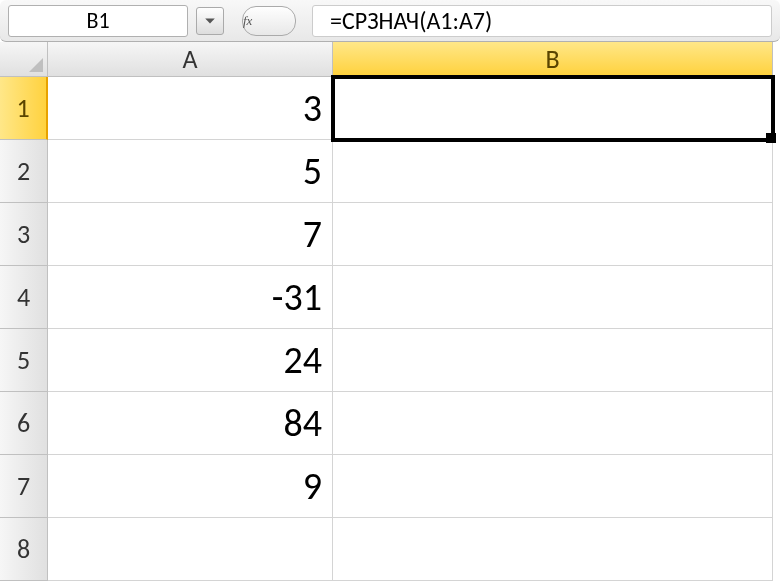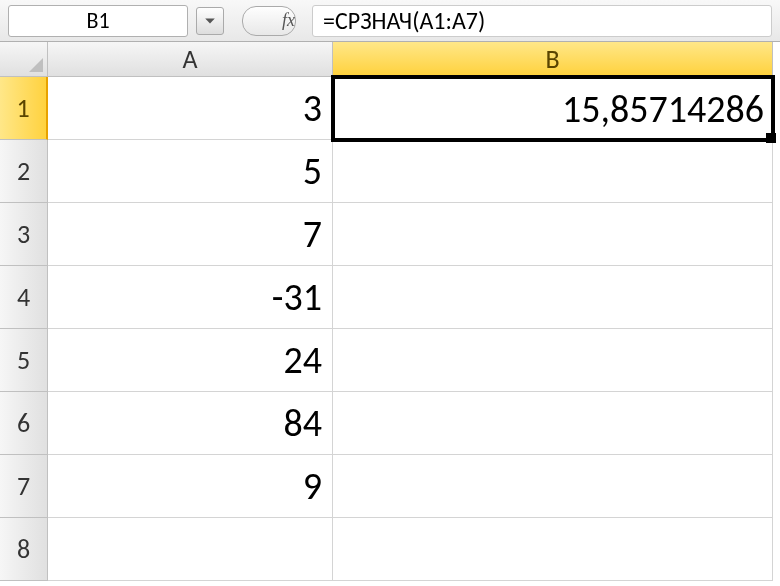--- a/index.html
+++ b/index.html
@@ -11,20 +11,21 @@
       overflow: hidden;
     }
     .formula-bar {
       display: flex;
       align-items: center;
       height: 42px;
       background: linear-gradient(#f8f8f8, #e8e8e8);
       border-bottom: 1px solid #b0b0b0;
       padding: 4px 8px;
       gap: 0;
+      border-radius: 6px;
     }
     .name-box {
       width: 180px;
       height: 32px;
       background: #fff;
       border: 1px solid #b0b0b0;
       border-radius: 3px;
       display: flex;
       align-items: center;
       justify-content: center;
@@ -45,36 +46,36 @@
     }
     .name-dropdown svg { width: 12px; height: 12px; }
     .fx-btn {
       width: 54px;
       height: 30px;
       border: 1px solid #aaa;
       border-radius: 14px;
       background: linear-gradient(#fefefe, #e8e8e8);
       display: flex;
       align-items: center;
-      justify-content: flex-end;
+      justify-content: flex-start;
       font-style: italic;
       font-family: "Times New Roman", serif;
-      font-size: 18px;
+      font-size: 13px;
       margin-right: 16px;
       color: #555;
     }
     .formula-input {
       flex: 1;
       height: 32px;
       background: #fff;
       border: 1px solid #ccc;
       border-radius: 3px;
       display: flex;
       align-items: center;
-      padding: 0 10px;
+      padding: 0 17px;
       font-size: 24px;
       font-family: Calibri, Arial, sans-serif;
     }
     .grid-wrap {
       display: flex;
       flex-direction: column;
     }
     .col-headers {
       display: flex;
       height: 35px;
@@ -199,21 +200,20 @@
   </div>
 
   <div class="row">
     <div class="row-head active">
         <span>1</span>
       </div>
     <div class="cell col-A">
         <span>3</span>
       </div>
     <div class="cell col-B selected">
-      <span>15,85714286</span>
       <div class="fill-handle"></div>
     </div>
   </div>
 
   <div class="row">
     <div class="row-head">
         <span>2</span>
       </div>
     <div class="cell col-A">
         <span>5</span>

